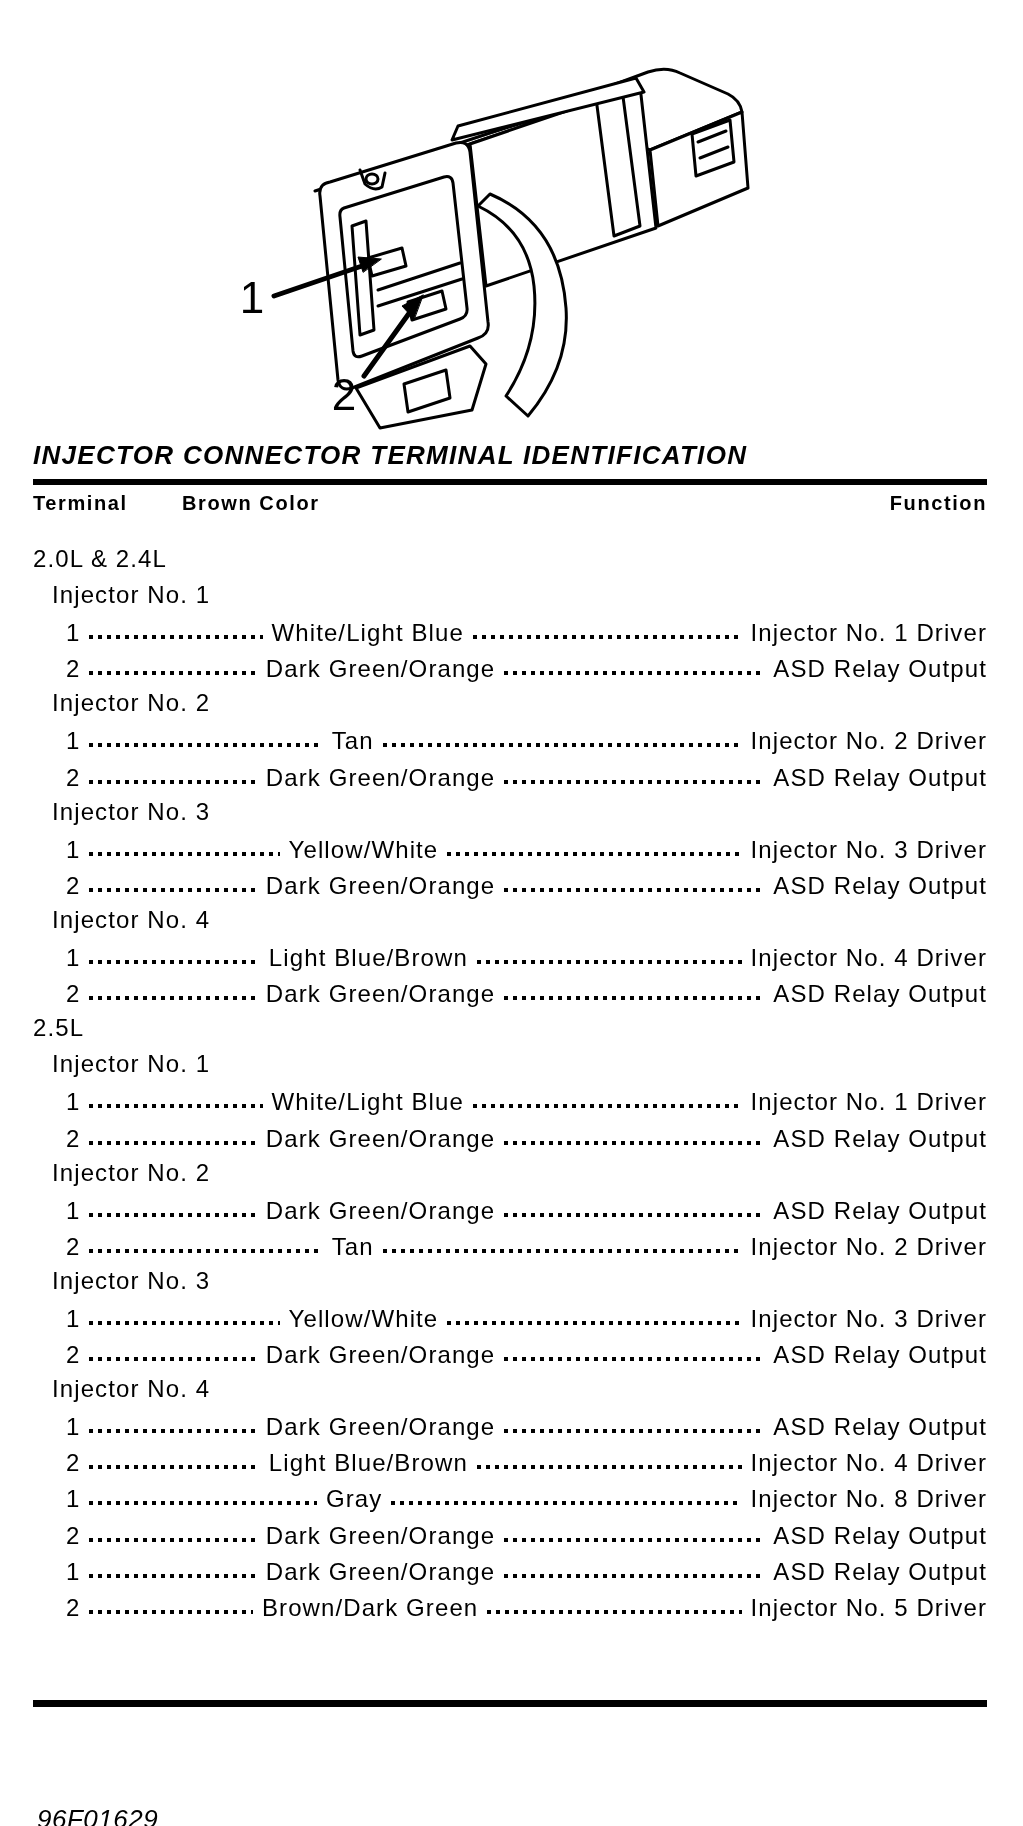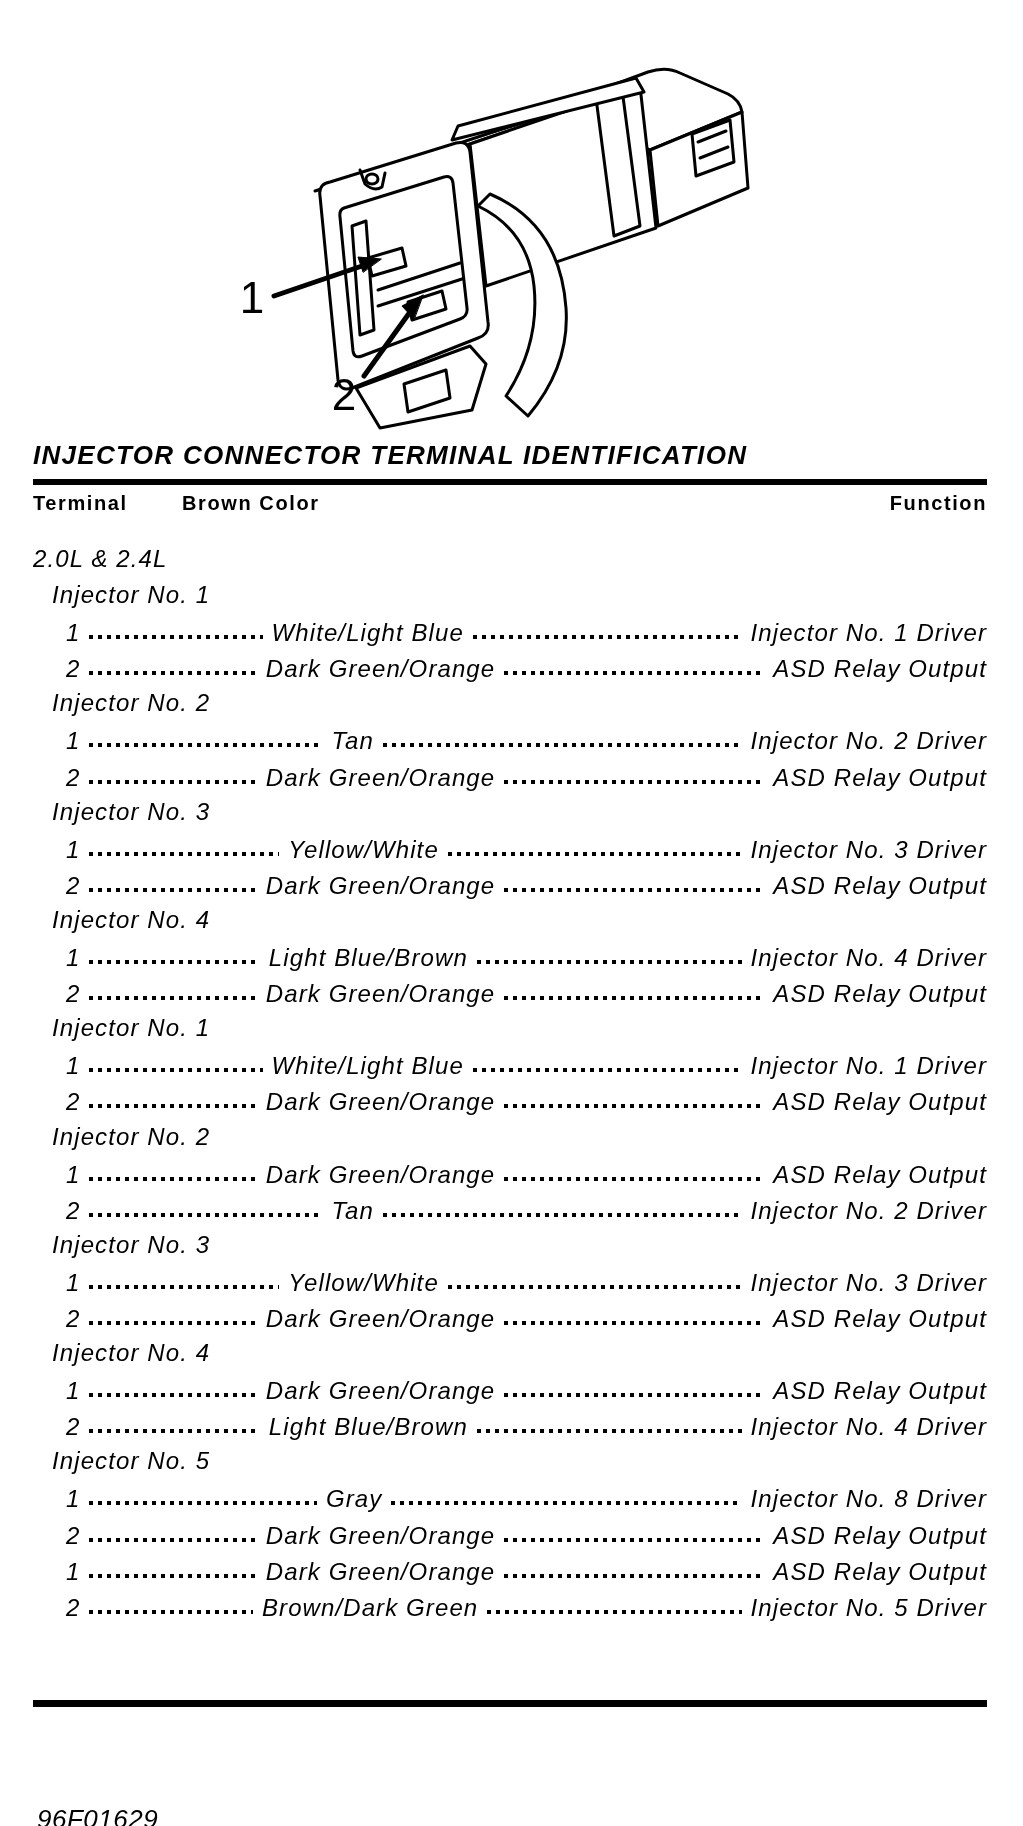--- a/index.html
+++ b/index.html
@@ -17,21 +17,21 @@
   }
   .rule { position:absolute; left:33px; right:36px; background:#000; }
   .rule-top { top:479px; height:6px; }
   .rule-bottom { top:1700px; height:7px; }
   .col-headers { position:absolute; left:33px; right:36px; top:492px; height:34px;
     font-weight:bold; font-size:20px; letter-spacing:1.6px; }
   .col-terminal { position:absolute; left:0; top:0; }
   .col-wire { position:absolute; left:149px; top:0; }
   .col-function { position:absolute; right:0; top:0; }
   .tbl { position:absolute; left:33px; right:36px; top:545px; font-size:24px; letter-spacing:1.1px; }
-  .line { height:36.1px; display:flex; align-items:baseline; white-space:nowrap; overflow:hidden;font-style:italic; }
+  .line { height:36.1px; display:flex; align-items:baseline; white-space:nowrap; overflow:hidden; }
   .line.engine   { padding-left:0; }
   .line.injector { padding-left:19px; }
   .line.trow     { padding-left:33px; }
   .term { flex:0 0 auto; }
   .leader { position:relative; height:24px; min-width:26px; }
   .leader.l1 { flex-grow:0.8; }
   .leader.l2 { flex-grow:1.2; }
   .leader::after {
     content:""; position:absolute; left:9px; right:9px; bottom:2px; height:4px;
     background:repeating-linear-gradient(to right,#000 0 4px,transparent 4px 9px);
@@ -159,20 +159,21 @@
       <span class="leader l2"></span>
       <span class="func">Injector No. 4 Driver</span>
     </div>
     <div class="line trow">
       <span class="term">2</span>
       <span class="leader l1"></span>
       <span class="wire">Dark Green/Orange</span>
       <span class="leader l2"></span>
       <span class="func">ASD Relay Output</span>
     </div>
+    <div class="line engine">2.5L</div>
     <div class="line injector">Injector No. 1</div>
     <div class="line trow">
       <span class="term">1</span>
       <span class="leader l1"></span>
       <span class="wire">White/Light Blue</span>
       <span class="leader l2"></span>
       <span class="func">Injector No. 1 Driver</span>
     </div>
     <div class="line trow">
       <span class="term">2</span>
@@ -219,21 +220,20 @@
       <span class="leader l2"></span>
       <span class="func">ASD Relay Output</span>
     </div>
     <div class="line trow">
       <span class="term">2</span>
       <span class="leader l1"></span>
       <span class="wire">Light Blue/Brown</span>
       <span class="leader l2"></span>
       <span class="func">Injector No. 4 Driver</span>
     </div>
-    <div class="line injector">Injector No. 5</div>
     <div class="line trow">
       <span class="term">1</span>
       <span class="leader l1"></span>
       <span class="wire">Gray</span>
       <span class="leader l2"></span>
       <span class="func">Injector No. 8 Driver</span>
     </div>
     <div class="line trow">
       <span class="term">2</span>
       <span class="leader l1"></span>

